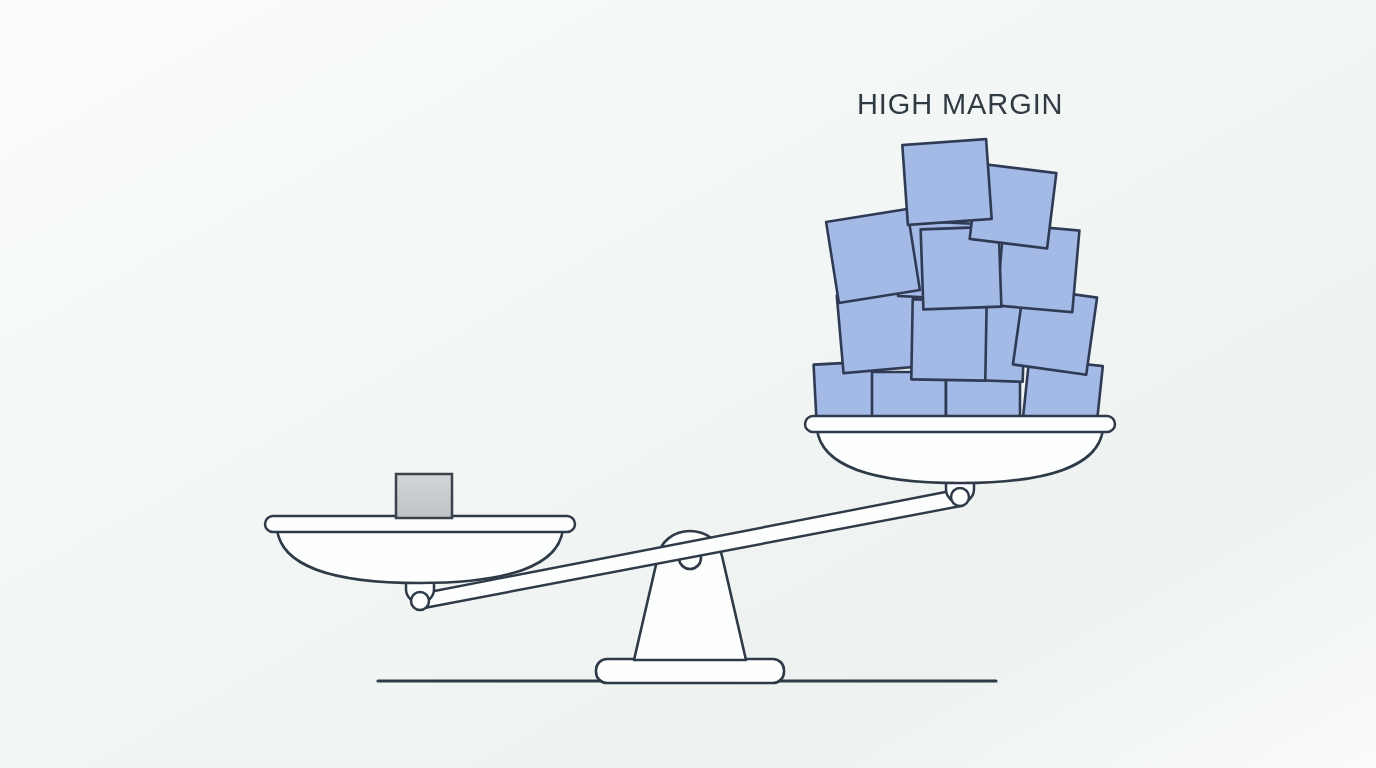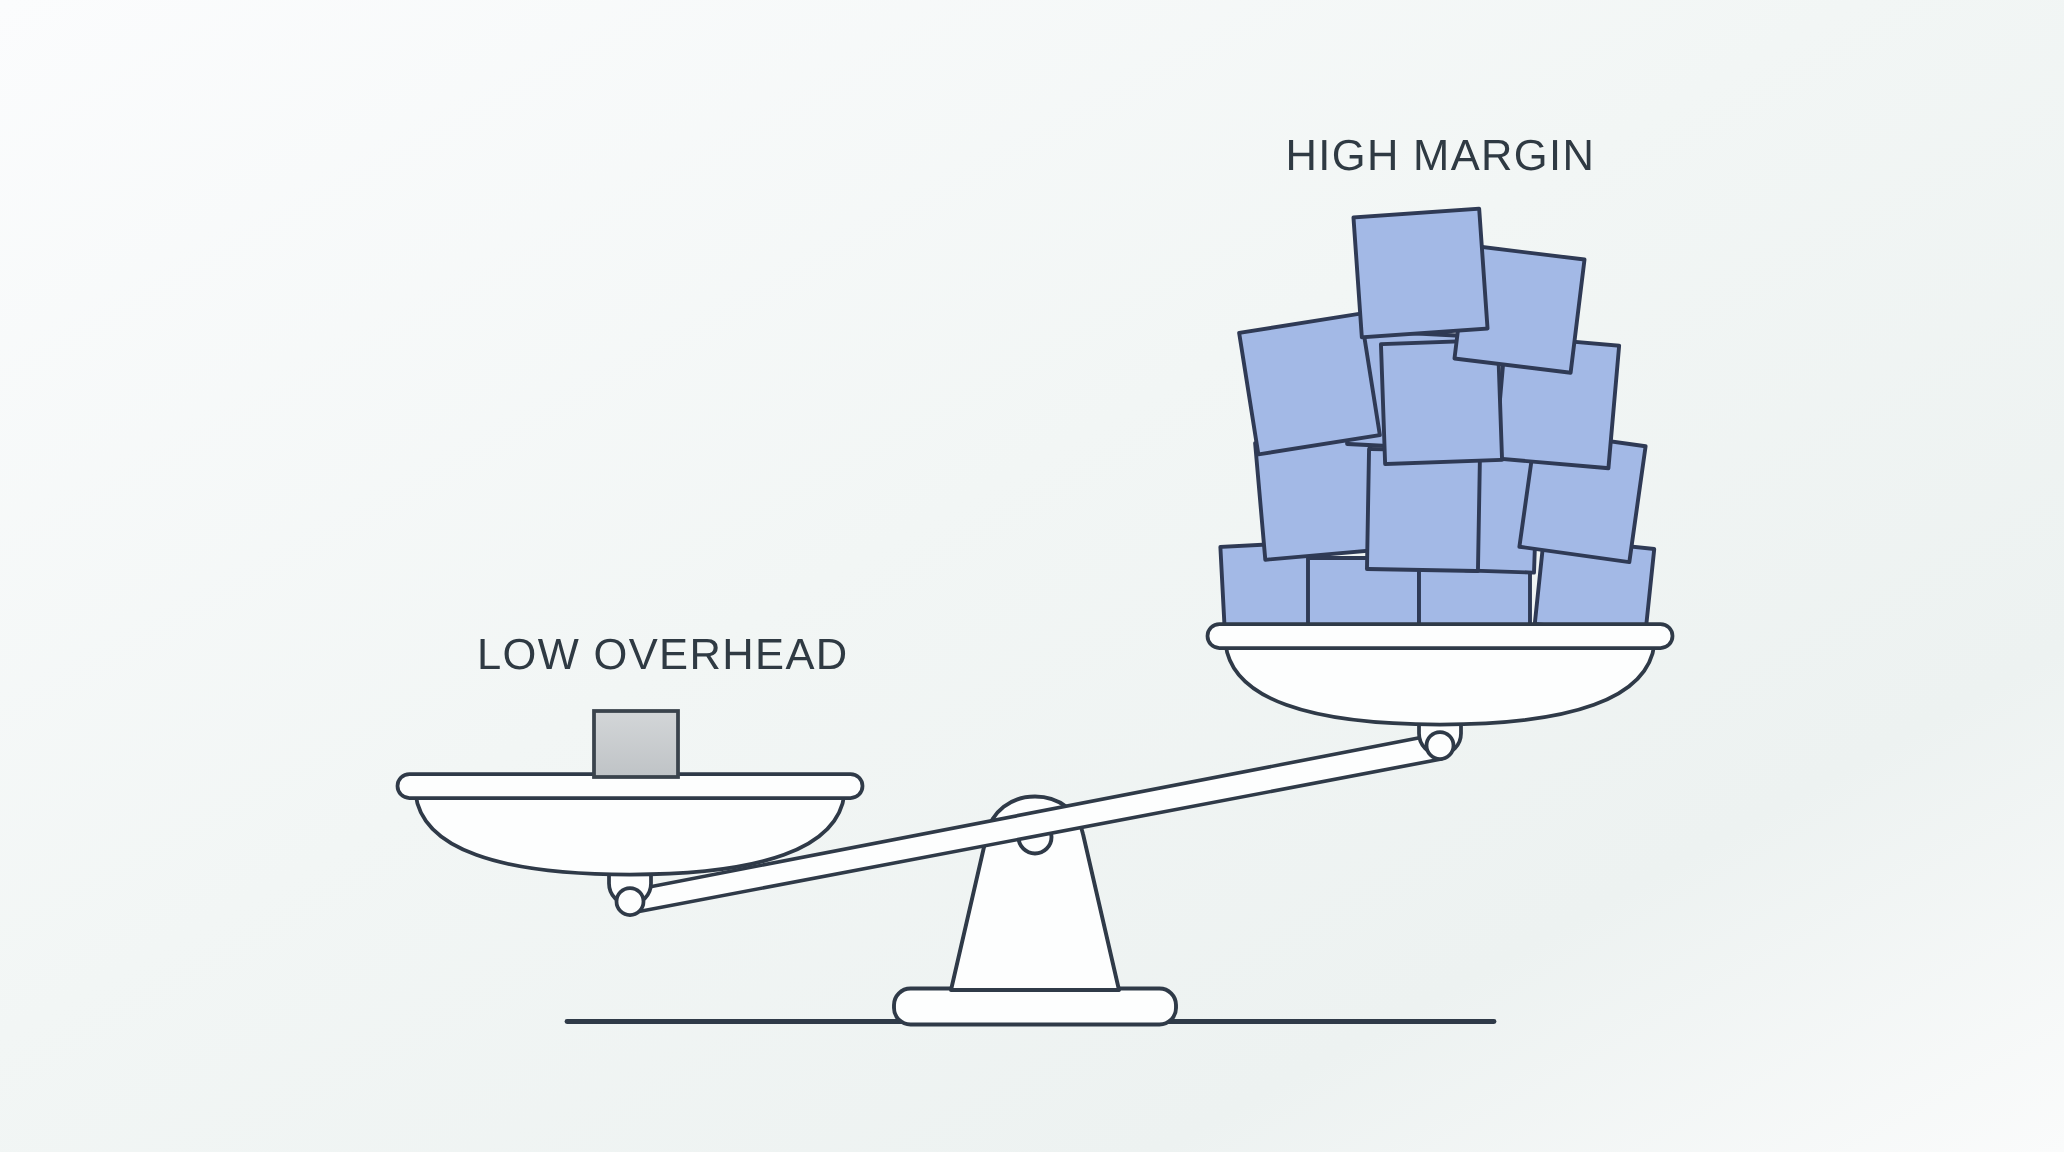--- a/index.html
+++ b/index.html
@@ -131,17 +131,16 @@
 
       <path d="M 817 429
                C 821 466 873 483 960 483
                C 1047 483 1099 466 1103 429 Z" fill="#fdfefe" stroke="#2f3a48" stroke-width="2.5" stroke-linejoin="round"></path>
 
       <rect x="805" y="416" width="310" height="16" rx="8" ry="8" fill="#fdfefe" stroke="#2f3a48" stroke-width="2.5"></rect>
     </g>
 
   </svg>
 
-  <div class="lbl" id="label-low-overhead">LOW OVERHEAD</div>
 
   <div class="lbl" id="label-high-margin">HIGH MARGIN</div>
 
 </div>
 
 </body></html>

